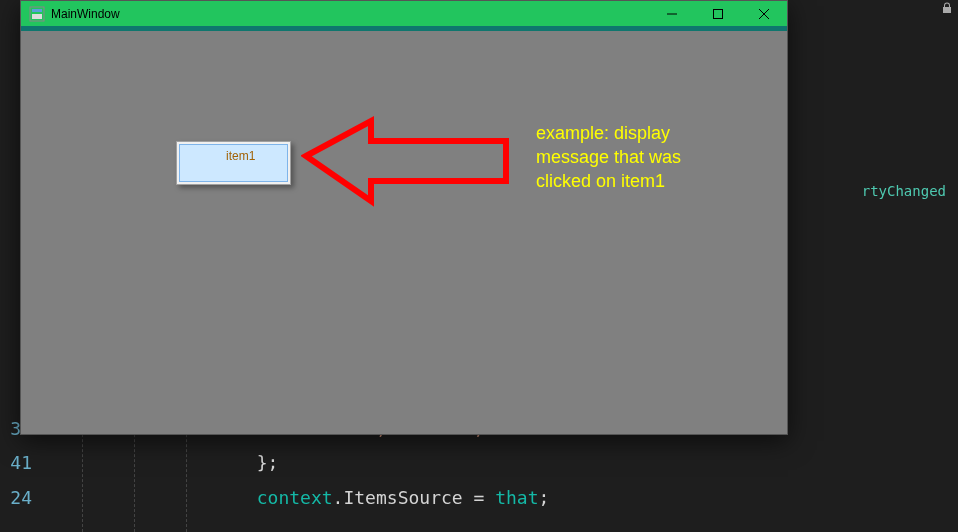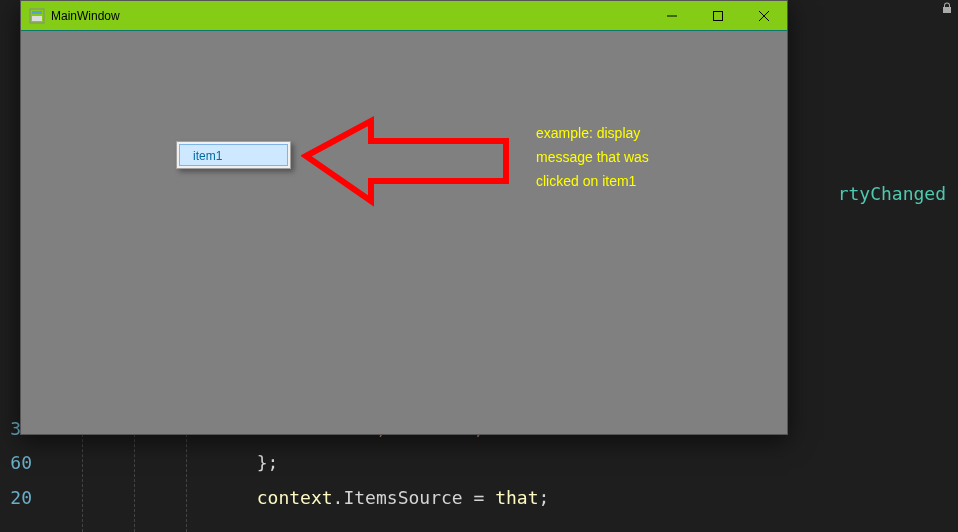--- a/index.html
+++ b/index.html
@@ -35,36 +35,36 @@
       flex: 1;
       position: relative;
       font-family: Consolas, monospace;
       font-size: 18px;
       color: #d4d4d4;
       line-height: 34.2px;
       padding-top: 2px;
     }
     .code-line { white-space: pre; height: 34.2px; }
     .tok-str { color: #ce9178; }
-    .tok-ident { color: #fef9c3; }
+    .tok-ident { color: #14b8a6; }
     .tok-punct { color: #d4d4d4; }
     .indent-guide {
       position: absolute;
       top: 0; bottom: 0;
       border-left: 1px dashed #444;
     }
     .ig1 { left: 42px; }
     .ig2 { left: 94px; }
     .ig3 { left: 146px; }
     .editor-rtext {
       position: absolute;
       right: 12px;
       top: 183px;
       font-family: Consolas, monospace;
-      font-size: 18px;
+      font-size: 14px;
       color: #4ec9b0;
     }
     .top-lock {
       position: absolute;
       top: 2px;
       right: 6px;
       color: #aaa;
       font-size: 12px;
     }
     
@@ -75,24 +75,24 @@
       width: 768px;
       height: 435px;
       background: #fff;
       border: 1px solid #555;
       box-shadow: 0 6px 24px rgba(0,0,0,0.6);
       display: flex;
       flex-direction: column;
     }
     .titlebar {
       height: 30px;
-      background: #84cc16;
+      background: #22c55e;
       display: flex;
       align-items: center;
-      border-bottom: 1px solid #0f766e;
+      border-bottom: 5px solid #0f766e;
     }
     .title-icon {
       width: 16px; height: 16px;
       margin-left: 8px;
       margin-right: 6px;
     }
     .title-text {
       flex: 1;
       color: #000;
       font-size: 12px;
@@ -113,40 +113,40 @@
       position: absolute;
       left: 155px;
       top: 110px;
       width: 115px;
       background: #f0f0f0;
       border: 1px solid #a0a0a0;
       box-shadow: 3px 3px 5px rgba(0,0,0,0.35);
       padding: 2px;
     }
     .ctx-item {
-      height: 22px;
+      height: 38px;
       line-height: 22px;
-      padding-left: 13px;
-      color: #0369a1;
+      padding-left: 46px;
+      color: #a16207;
       font-size: 12px;
       border: 1px solid transparent;
       cursor: default;
     }
     .ctx-item.hover {
       background: #cde8ff;
       border: 1px solid #7eb4ea;
     }
     
     .annotation-text {
       position: absolute;
       left: 515px;
       top: 90px;
       color: #ffff00;
       font-family: "Comic Sans MS", "Segoe UI", sans-serif;
-      font-size: 14px;
+      font-size: 18px;
       line-height: 24px;
     }
     .arrow {
       position: absolute;
       left: 280px;
       top: 80px;
     }
   </style>
 </head>
 <body>
@@ -159,22 +159,22 @@
     <div>2</div>
     <div>2</div>
     <div>2</div>
     <div>2</div>
     <div>2</div>
     <div>2</div>
     <div>2</div>
     <div>2</div>
     <div>2</div>
     <div>31</div>
-    <div>60</div>
-    <div>20</div>
+    <div>41</div>
+    <div>24</div>
   </div>
   <div class="code-area">
     <div class="indent-guide ig1"></div>
     <div class="indent-guide ig2"></div>
     <div class="indent-guide ig3"></div>
     <div class="code-line"></div>
       <div class="code-line"></div>
       <div class="code-line"></div>
     <div class="code-line"></div>
       <div class="code-line"></div>

